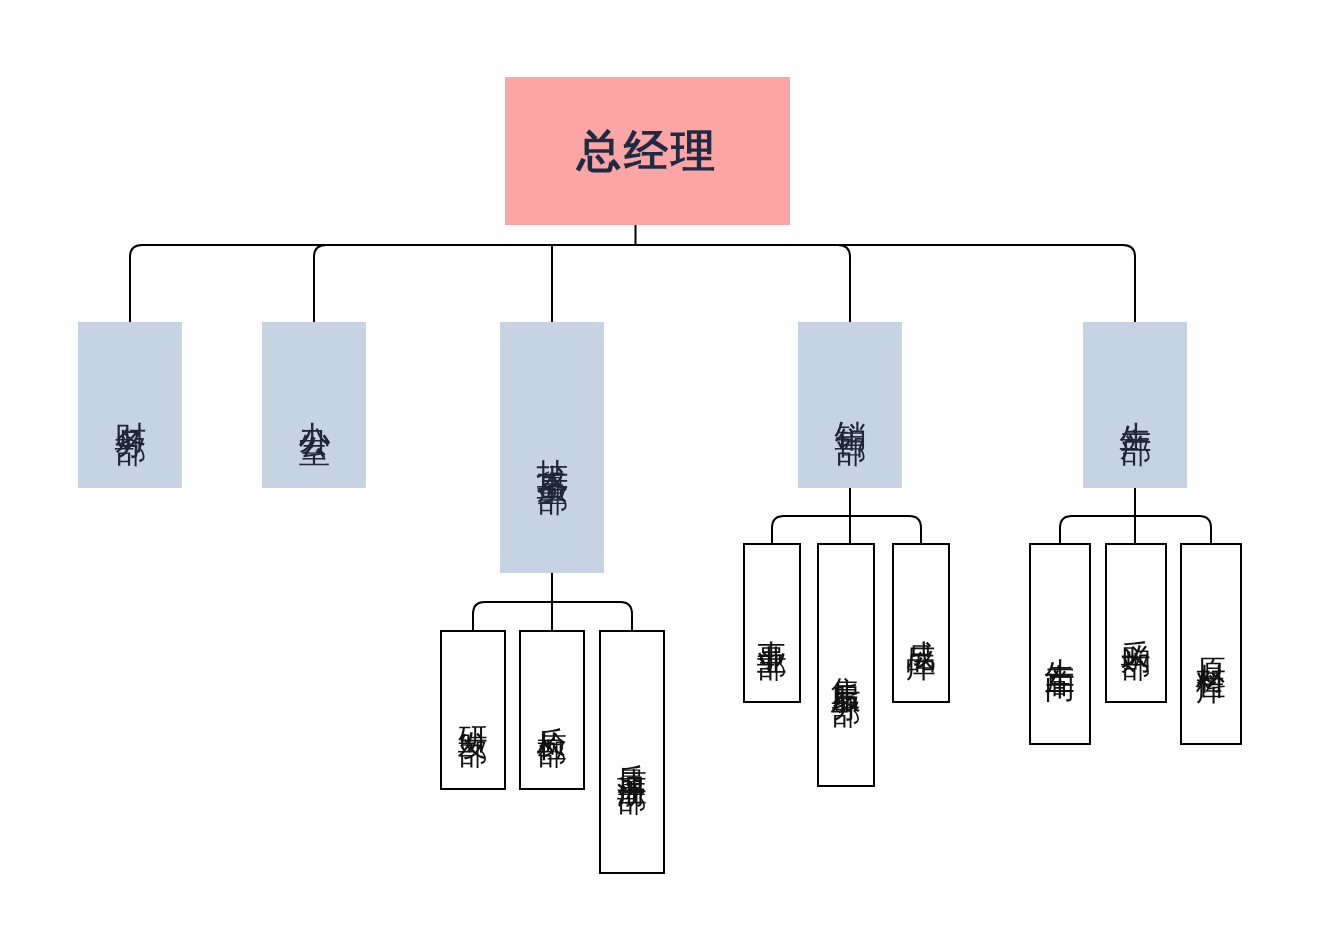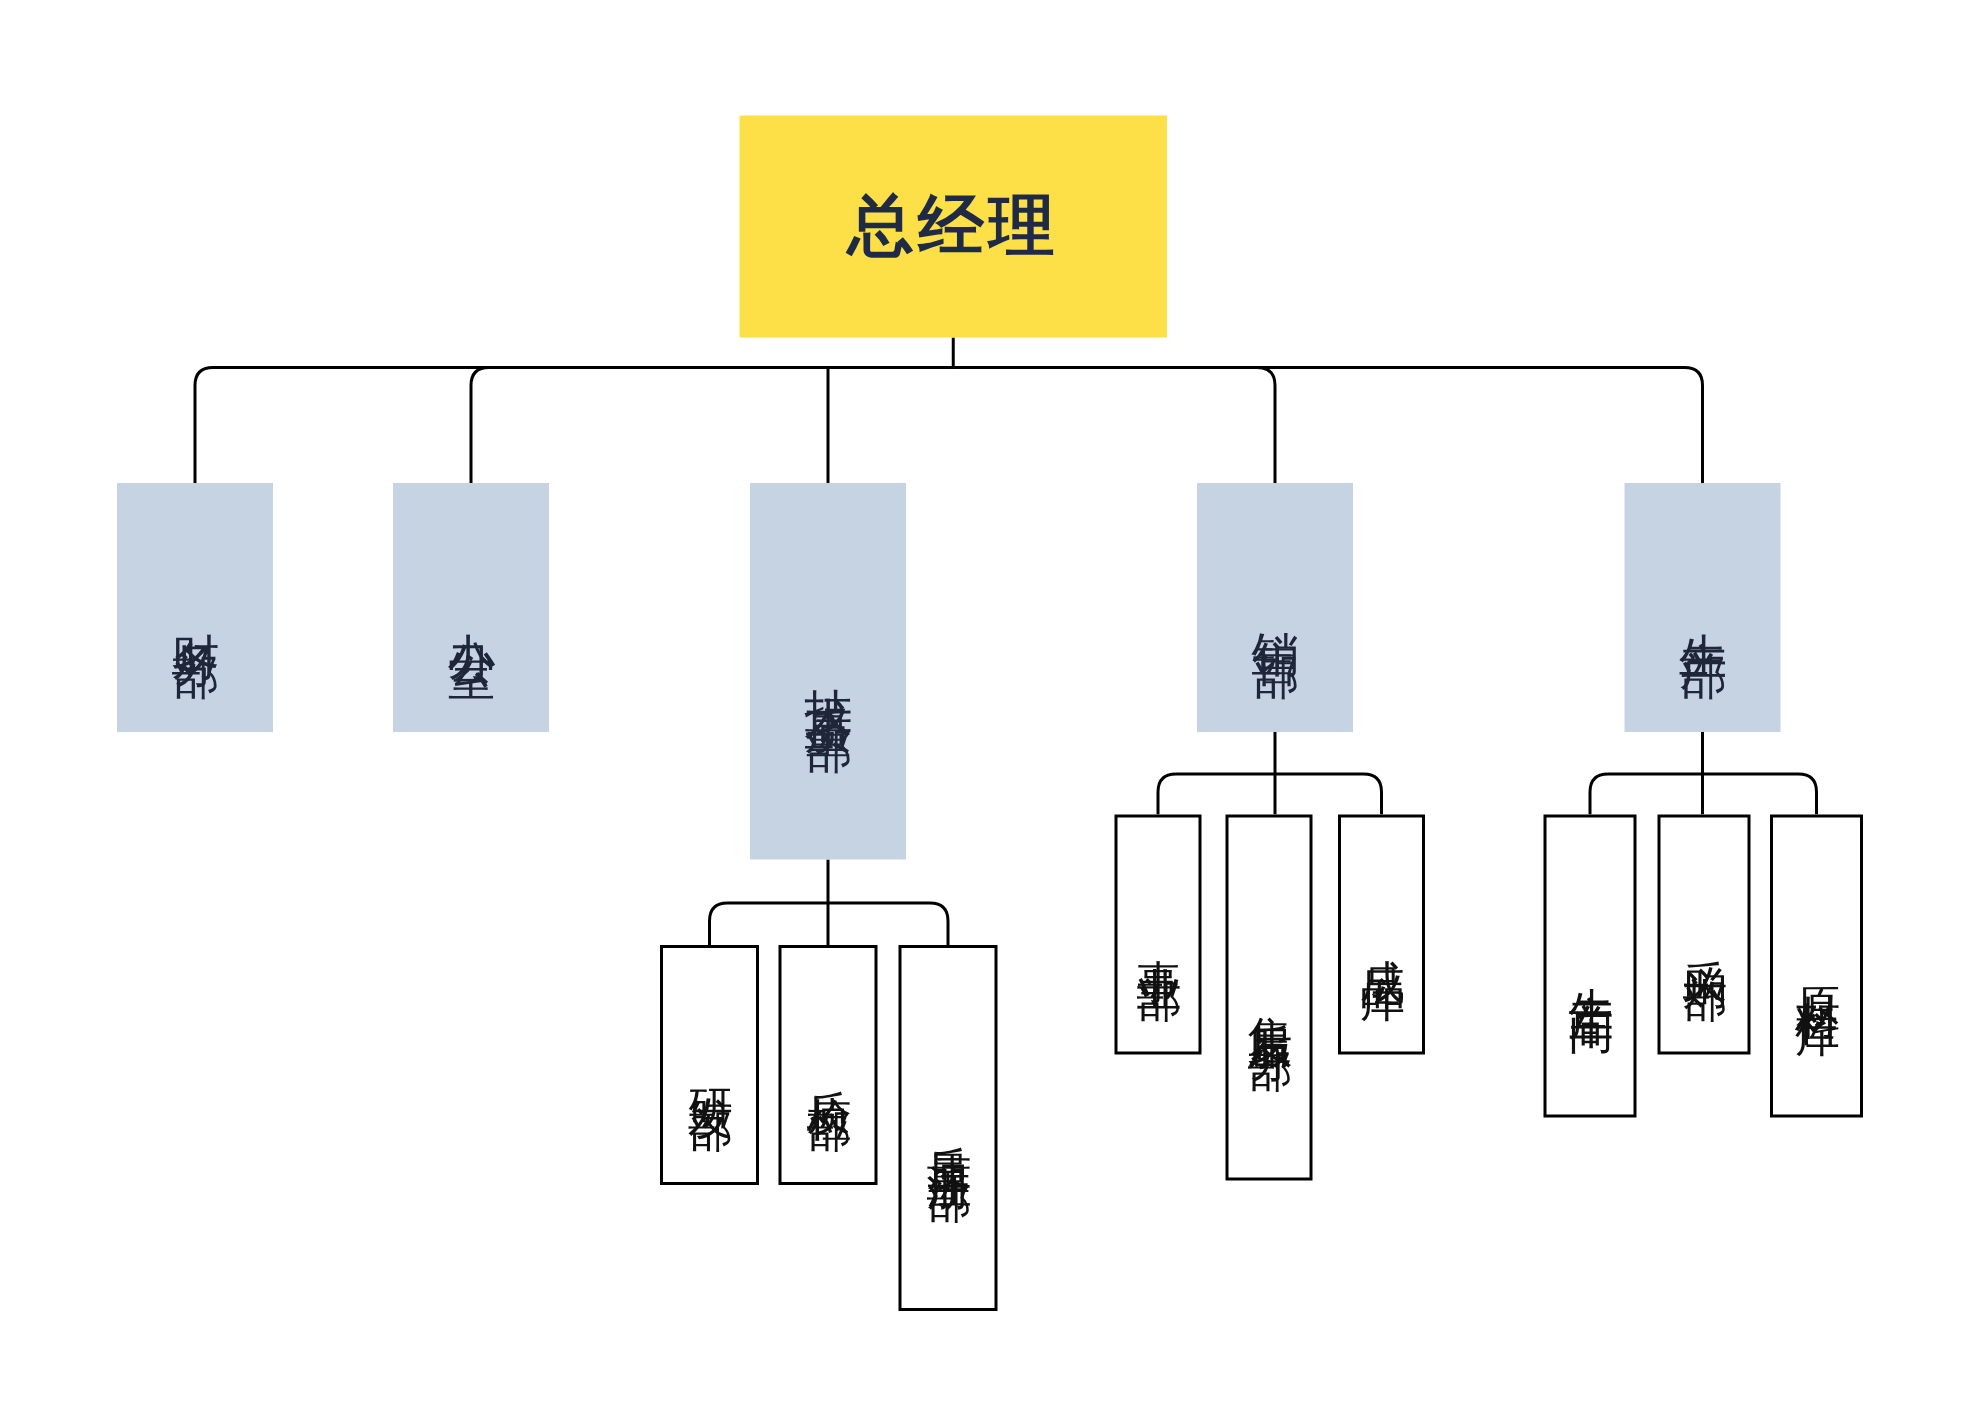--- a/index.html
+++ b/index.html
@@ -45,22 +45,23 @@
 
   .node-label {
     display: block;
     line-height: 1.18;
     letter-spacing: 0.5px;
     white-space: pre-line;
   }
 
   
   .node.level-root {
-    background: #fde047;
+    background: #fca5a5;
     border: none;
+    margin-left: 12px;
   }
   .node.level-root .node-label {
     font-size: 44px;
     font-weight: bold;
     color: #1f2a44;
     letter-spacing: 3px;
     writing-mode: horizontal-tb;
   }
 
   

